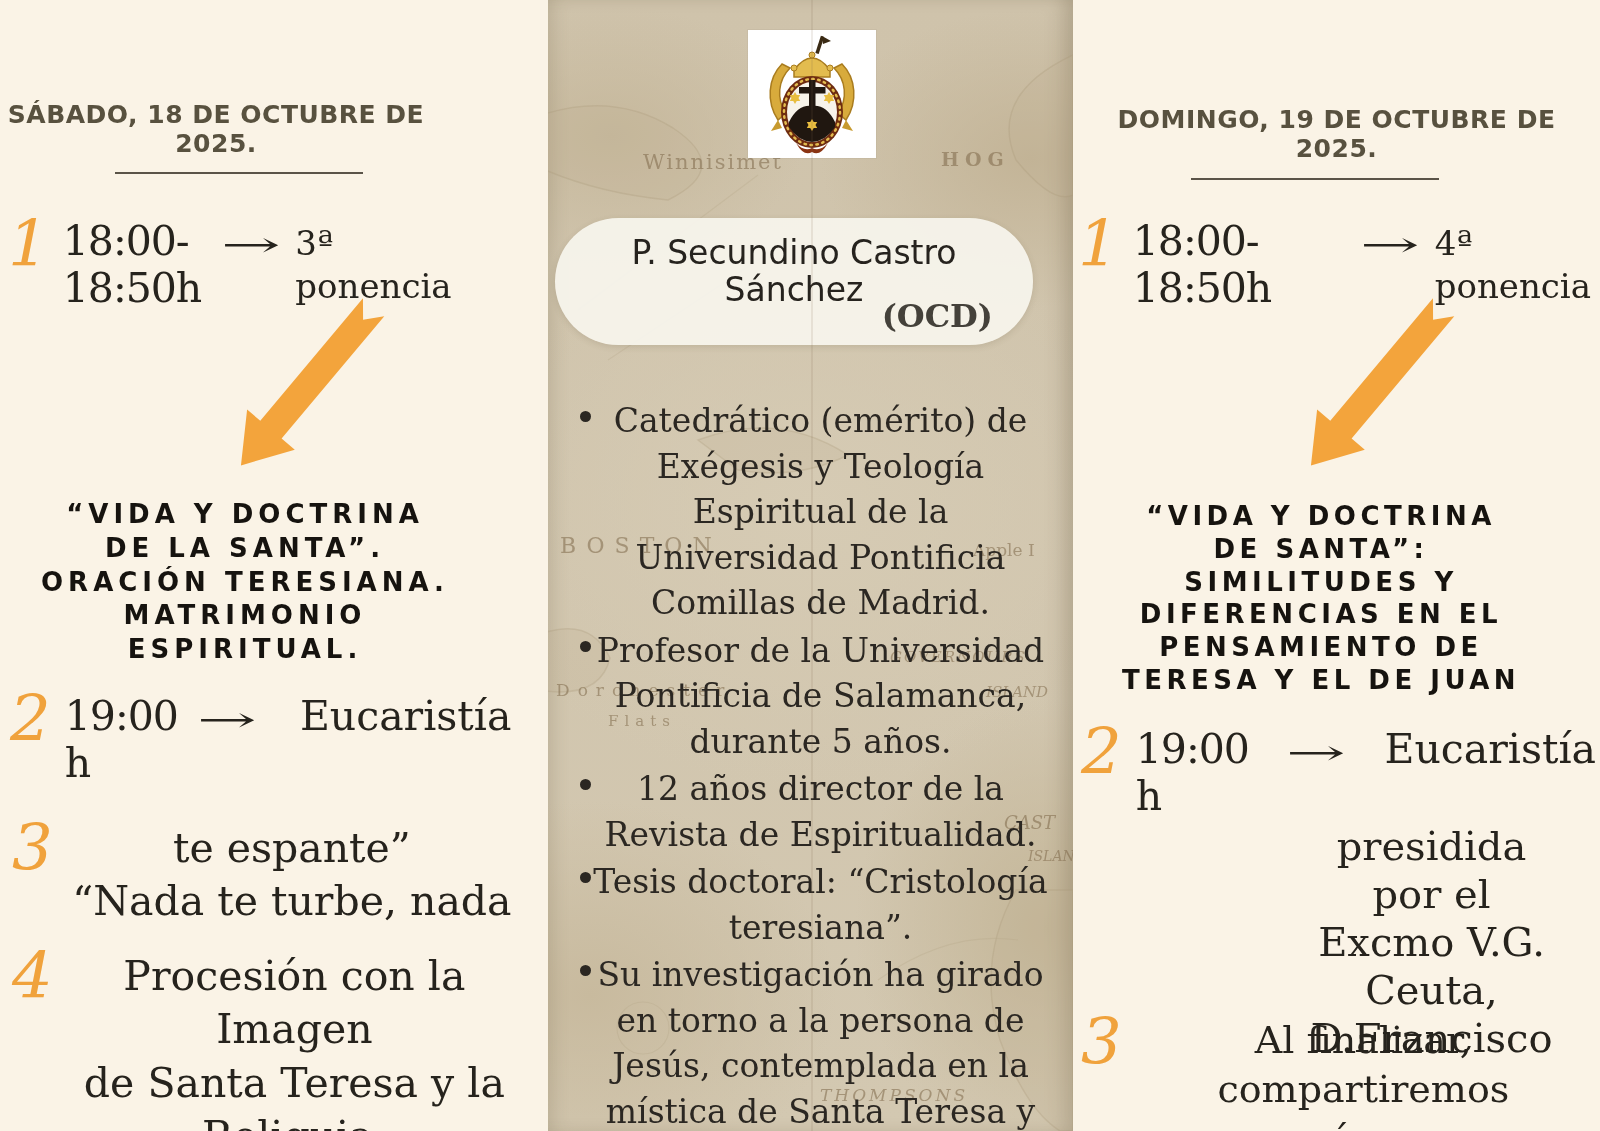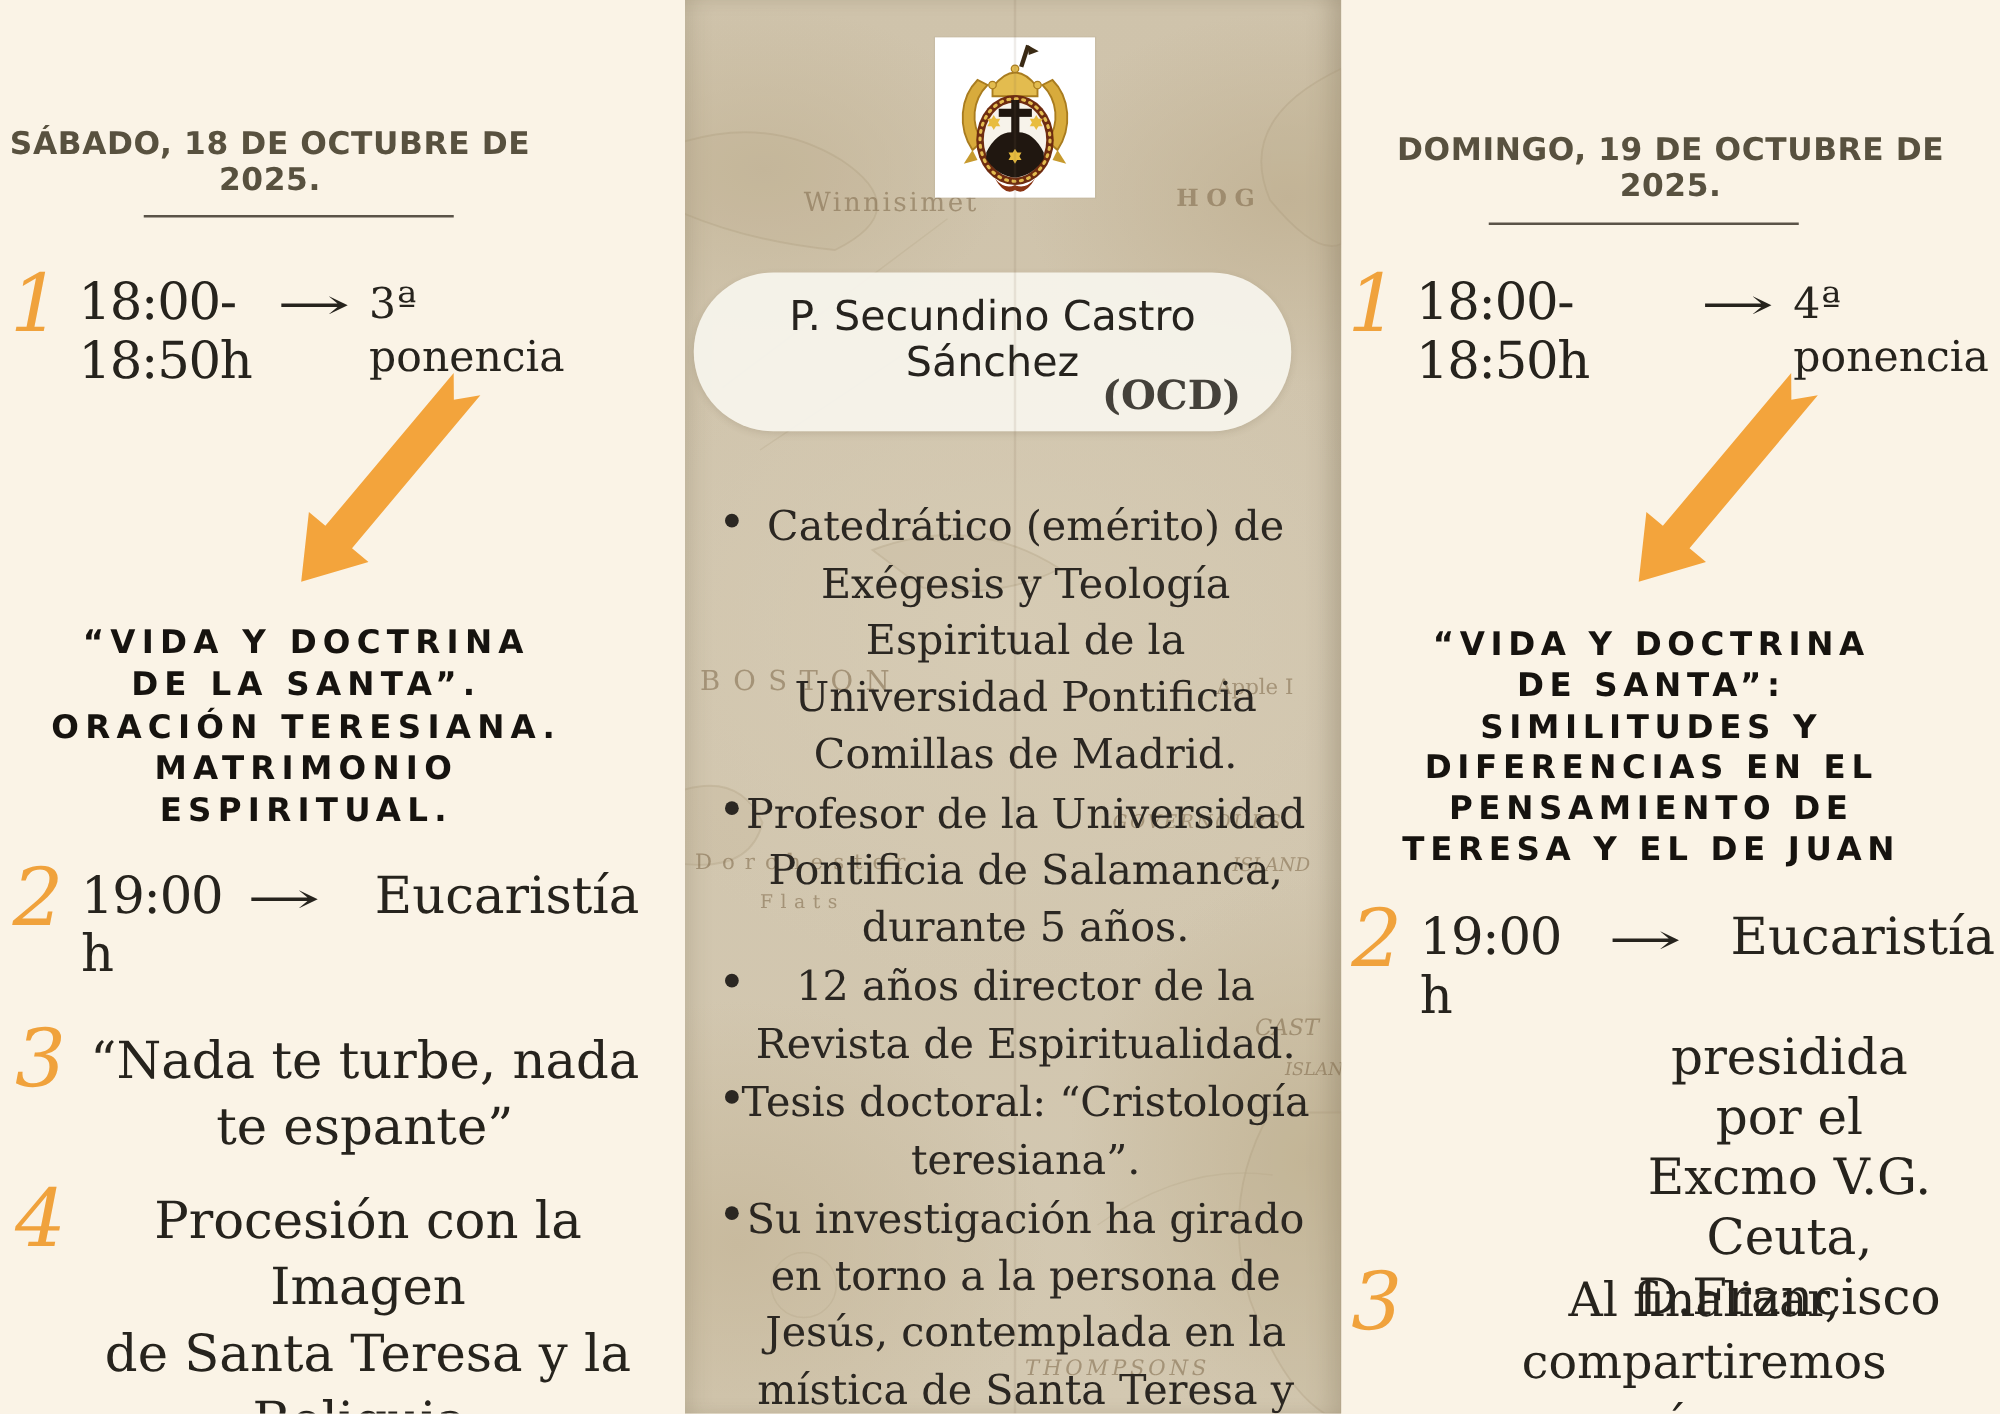--- a/index.html
+++ b/index.html
@@ -99,22 +99,22 @@
     <div class="sched-row" style="top:693px;left:10px;">
       <span class="num">2</span>
       <span class="stime">19:00 h</span>
       <span class="arr">→</span>
       <span class="slabel big" style="margin-left:28px;">Eucaristía</span>
     </div>
 
     <div class="sched-row" style="top:822px;left:12px;width:505px;">
       <span class="num">3</span>
       <div class="quote-block">
+        <div>te espante”</div>
         <div>“Nada te turbe, nada</div>
-        <div>te espante”</div>
       </div>
     </div>
 
     <div class="sched-row" style="top:950px;left:12px;width:510px;">
       <span class="num">4</span>
       <div class="quote-block">
         <div>Procesión con la Imagen</div>
         <div>de Santa Teresa y la</div>
         <div>Reliquia.</div>
       </div>

